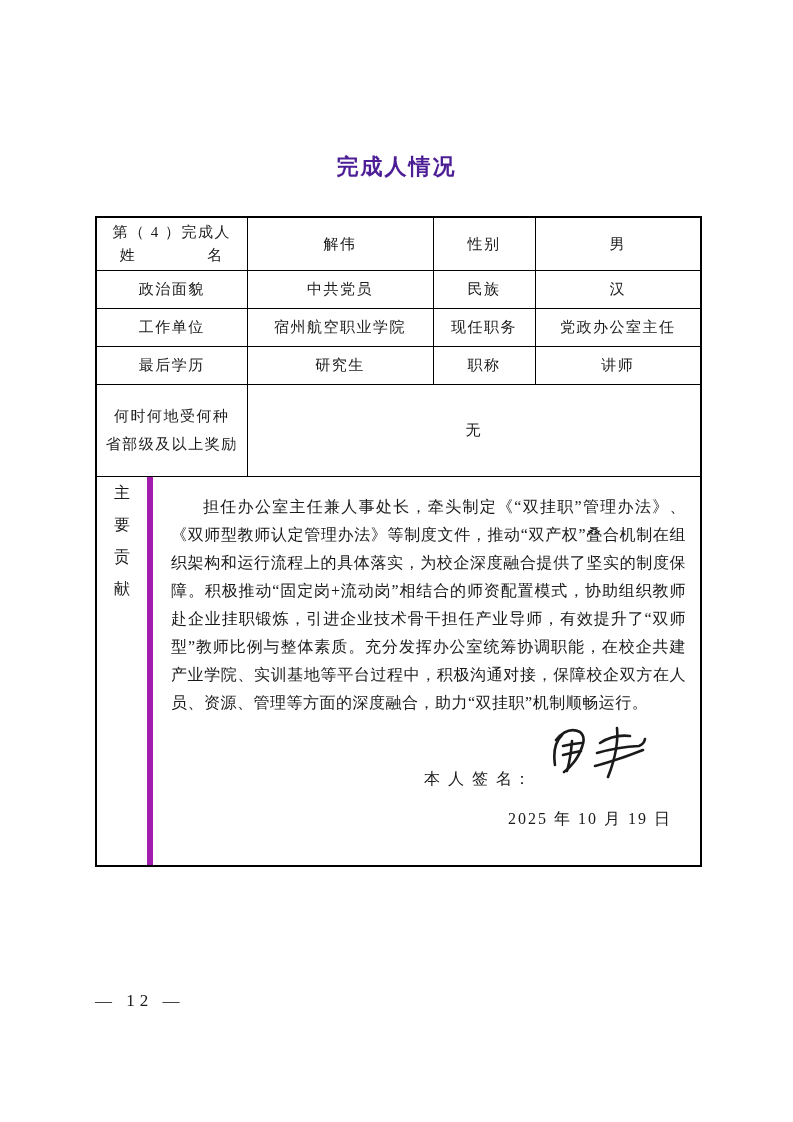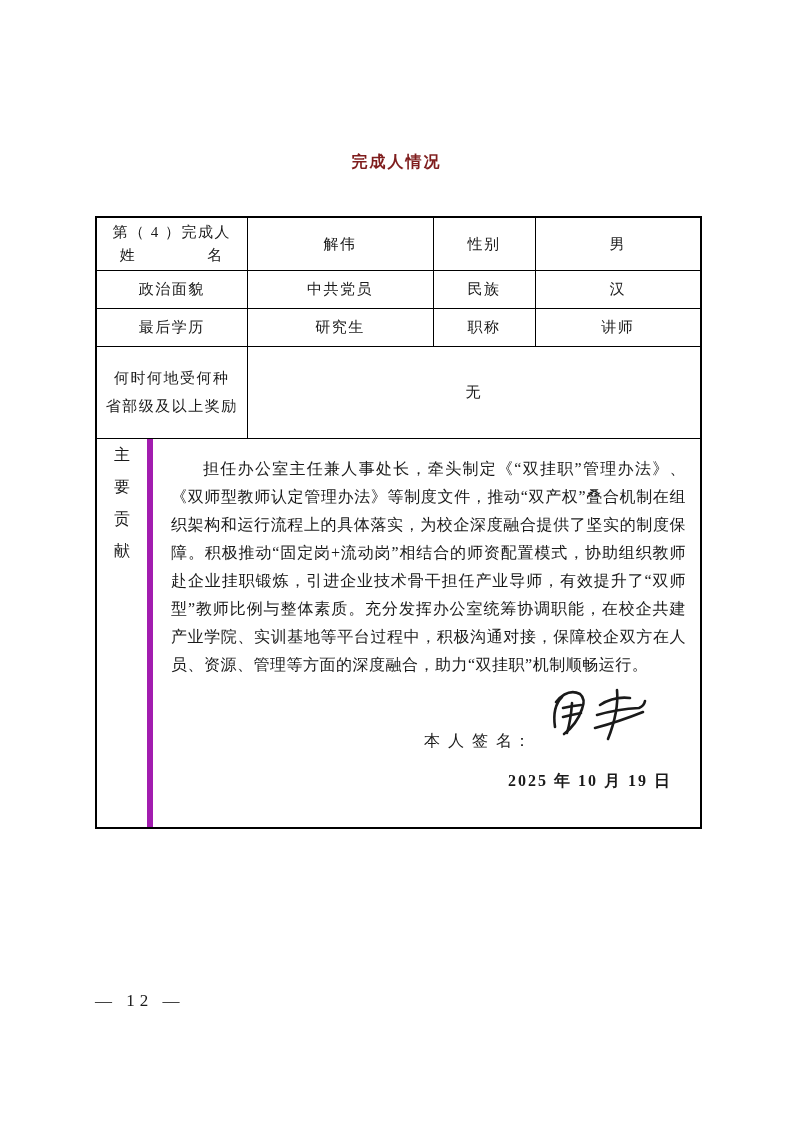--- a/index.html
+++ b/index.html
@@ -16,23 +16,23 @@
     overflow: hidden;
   }
   .page-title {
     position: absolute;
     left: 0;
     top: 152px;
     width: 100%;
     text-align: center;
     font-family: "Liberation Sans", "DejaVu Sans", sans-serif;
     font-weight: bold;
-    font-size: 16px;
+    font-size: 22px;
     letter-spacing: 2px;
-    color: #7f1d1d;
+    color: #4c1d95;
   }
   table.info-table {
     position: absolute;
     left: 95px;
     top: 190px;
     width: 605px;
     border-collapse: collapse;
     table-layout: fixed;
     border: 2px solid #000;
     margin-top: 26px;
@@ -102,21 +102,20 @@
     position: relative;
     top: 27px;
   }
   .sig-image { margin-left: 8px; }
   .date-row {
     text-align: right;
     padding-right: 14px;
     margin-top: 22px;
     font-size: 16px;
     letter-spacing: 2px;
-    font-weight: bold;
   }
   .page-footer {
     position: absolute;
     left: 95px;
     top: 991px;
     font-size: 17px;
     letter-spacing: 5px;
   }
 </style>
 </head>
@@ -147,20 +146,26 @@
   </tr>
 
   <tr style="height:38px">
     <td>政治面貌</td>
     <td>中共党员</td>
     <td>民族</td>
     <td>汉</td>
   </tr>
 
 
+  <tr style="height:38px">
+    <td>工作单位</td>
+    <td>宿州航空职业学院</td>
+    <td>现任职务</td>
+    <td>党政办公室主任</td>
+  </tr>
 
   <tr style="height:38px">
     <td>最后学历</td>
     <td>研究生</td>
     <td>职称</td>
     <td>讲师</td>
   </tr>
 
 
   <tr style="height:92px">

